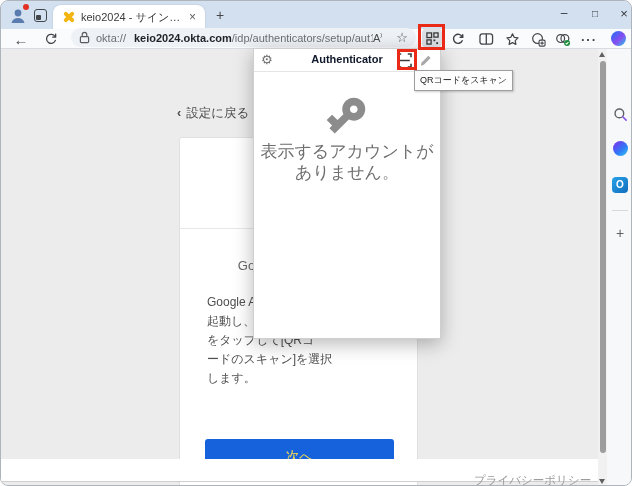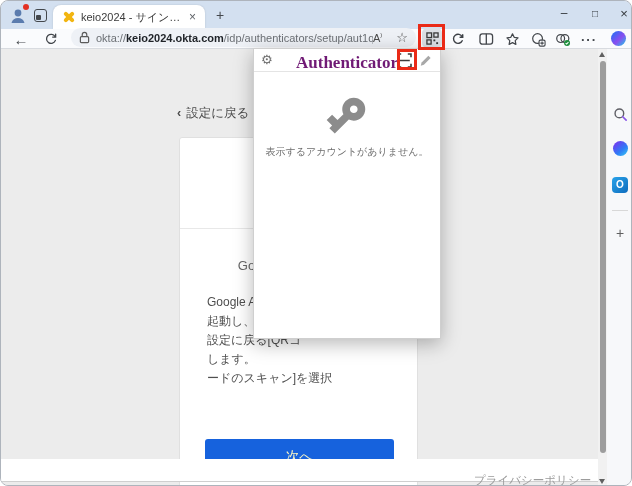--- a/index.html
+++ b/index.html
@@ -22,59 +22,59 @@
   .red-dot{position:absolute;right:-1px;top:-2px;width:6px;height:6px;border-radius:50%;background:#e33022;}
   
   .wsicon{position:absolute;left:33px;top:8px;width:13px;height:13px;border:1.4px solid #43474c;border-radius:3px;}
   .wsicon i{position:absolute;left:1px;bottom:1px;width:5px;height:5px;background:#43474c;border-radius:1px;}
   
   #toolbar{position:absolute;left:0;top:28px;width:632px;height:20px;background:#fafbfd;}
   #toolbar-underline{position:absolute;left:0;top:47px;width:632px;height:1px;background:#d8dbe0;}
   .pill{position:absolute;left:70px;top:-1px;width:345px;height:19px;background:#eef1f6;border-radius:10px;display:flex;align-items:center;padding:0 8px;}
   .url{font-size:11px;white-space:nowrap;overflow:hidden;margin-left:6px;flex:1;}
   .url .dim{color:#6c7075;}
-  .url .dom{color:#1f2328;font-weight:bold;}
+  .url .dom{color:#1f2328;font-weight:bold;margin-left:8px;}
   .tbico{position:absolute;top:29px;width:20px;height:18px;display:flex;align-items:center;justify-content:center;}
   .sep{position:absolute;top:31px;width:1px;height:13px;background:#c9ccd1;}
   .copilot{border-radius:50%;background:linear-gradient(135deg,#2a6df5 10%,#8a4df0 55%,#27c0e8 95%);}
   
   .redbox{position:absolute;border:3px solid #ea2a17;z-index:40;}
   
   #page{position:absolute;left:0;top:48px;width:597px;height:438px;background:#ececec;z-index:1;padding-left:8px;}
   #back-link{position:absolute;left:176px;top:56px;font-size:12.5px;color:#4b4b4b;}
   #card{position:absolute;left:178px;top:88px;width:239px;height:370px;background:#fff;border:1px solid #e0e0e0;border-radius:3px;}
   #card .logo-row{position:absolute;left:0;top:7px;width:100%;display:flex;justify-content:center;align-items:center;gap:7px;}
   #card .divider{position:absolute;left:0;top:90px;width:100%;height:1px;background:#e8e8e8;}
   #card .heading{position:absolute;left:0;top:120px;width:100%;text-align:center;font-size:13px;color:#666;}
   .instr{position:absolute;left:27px;top:155px;width:205px;font-size:12px;line-height:19px;color:#4f4f4f;}
   .cant-scan{position:absolute;left:125px;top:256px;font-size:12.5px;line-height:19px;color:#4b4b4b;}
   .cant-scan span{text-decoration:underline;}
-  #next-btn{position:absolute;left:25px;top:301px;width:189px;height:33px;background:#1662dd;border:none;border-radius:3px;color:#fef9c3;font-size:13.5px;text-align:center;line-height:33px;font-family:inherit;}
+  #next-btn{position:absolute;left:25px;top:301px;width:189px;height:33px;background:#1662dd;border:none;border-radius:3px;color:#fde047;font-size:13.5px;text-align:center;line-height:33px;font-family:inherit;}
   #footer{position:absolute;left:0;top:410px;width:597px;height:23px;background:#fff;border-bottom:1px solid #cfcfcf;}
   #privacy{position:absolute;left:473px;top:14px;font-size:11.5px;color:#9a9a9a;}
   
   #scrollbar{position:absolute;left:597px;top:48px;width:9px;height:438px;background:#f1f1f1;}
   #scroll-thumb{position:absolute;left:1.5px;top:12px;width:6px;height:392px;background:#9d9d9d;border-radius:3px;}
   .tri-up{position:absolute;left:1px;top:3px;width:0;height:0;border-left:3.5px solid transparent;border-right:3.5px solid transparent;border-bottom:5px solid #606060;}
   .tri-down{position:absolute;left:1px;bottom:3px;width:0;height:0;border-left:3.5px solid transparent;border-right:3.5px solid transparent;border-top:5px solid #606060;}
   
   #sidebar{position:absolute;left:606px;top:48px;width:26px;height:438px;background:#f7f8fa;}
   .sbico{position:absolute;left:0;width:26px;text-align:center;}
   .sphere{display:inline-block;width:15px;height:15px;border-radius:50%;background:linear-gradient(140deg,#6d3ef0 15%,#2f7cf6 60%,#38c3f0 95%);}
   .outlook{display:inline-block;width:16px;height:16px;border-radius:4px;background:linear-gradient(135deg,#29a3ea,#0f6cbd);color:#fff;font-size:10px;font-weight:bold;line-height:16px;}
   .sb-divider{position:absolute;left:5px;top:161px;width:16px;height:1px;background:#d8d8d8;}
   
   #popup{position:absolute;left:252px;top:47px;width:188px;height:291px;background:#fff;border:1px solid #cfcfcf;box-shadow:0 5px 18px rgba(0,0,0,.28);z-index:10;}
   #popup-header{position:absolute;left:0;top:0;width:100%;height:23px;border-bottom:1px solid #e4e4e4;background:#fff;}
-  #popup-title{position:absolute;left:0;top:4px;width:100%;text-align:center;font-size:17px;font-weight:600;color:#701a75;font-family:Liberation Serif, serif;}
+  #popup-title{position:absolute;left:0;top:4px;width:100%;text-align:center;font-size:11px;font-weight:600;color:#0f172a;}
   .popup-gear{position:absolute;left:7px;top:3px;font-size:13px;color:#6e6e6e;line-height:16px;}
   .popup-scan{position:absolute;right:28px;top:4px;}
   .popup-pencil{position:absolute;right:8px;top:4px;}
   #popup-key{position:absolute;left:0;top:44px;width:100%;text-align:center;}
-  #popup-msg{position:absolute;left:0;top:92px;width:100%;text-align:center;font-size:10px;line-height:21px;color:#6e6e6e;}
+  #popup-msg{position:absolute;left:0;top:92px;width:100%;text-align:center;font-size:17px;line-height:21px;color:#6e6e6e;}
   #popup-msg a{color:#1a73e8;text-decoration:underline;}
   
   #tooltip{position:absolute;left:413px;top:69px;background:#fdfdfd;border:1px solid #9e9e9e;box-shadow:1px 1px 2px rgba(0,0,0,.2);font-size:9px;color:#222;padding:3px 5px;white-space:nowrap;z-index:50;}
 </style>
 </head>
 <body>
 
 <div id="window">
 
   <div id="titlebar">
@@ -190,23 +190,23 @@
             <i style="width:19px;height:6px;"></i>
           </span>
         <span style="font-size:14px;font-weight:bold;color:#333;">keio2024</span>
       </div>
       <div class="divider"></div>
       <div class="heading">Google Authenticator</div>
 
       <div class="instr">
         <div>Google Authenticatorを</div>
         <div>起動し、[＋]アイコン</div>
-        <div>設定に戻る[QRコ</div>
+        <div>をタップして[QRコ</div>
+        <div>ードのスキャン]を選択</div>
         <div>します。</div>
-        <div>ードのスキャン]を選択</div>
       </div>
 
 
       <button id="next-btn">次へ</button>
 
     </div>
 
     <div id="footer">
       <span id="privacy">プライバシーポリシー</span>
     </div>
@@ -260,14 +260,15 @@
     </div>
 
     <div id="popup-msg">
       <div>表示するアカウントがありません。</div>
     </div>
   </div>
 
   <div class="redbox" style="left:417px;top:23px;width:27px;height:26px;"></div>
   <div class="redbox" style="left:396px;top:48px;width:20px;height:21px;"></div>
 
+  <div id="tooltip">QRコードをスキャン</div>
 
 </div>
 
 </body></html>

